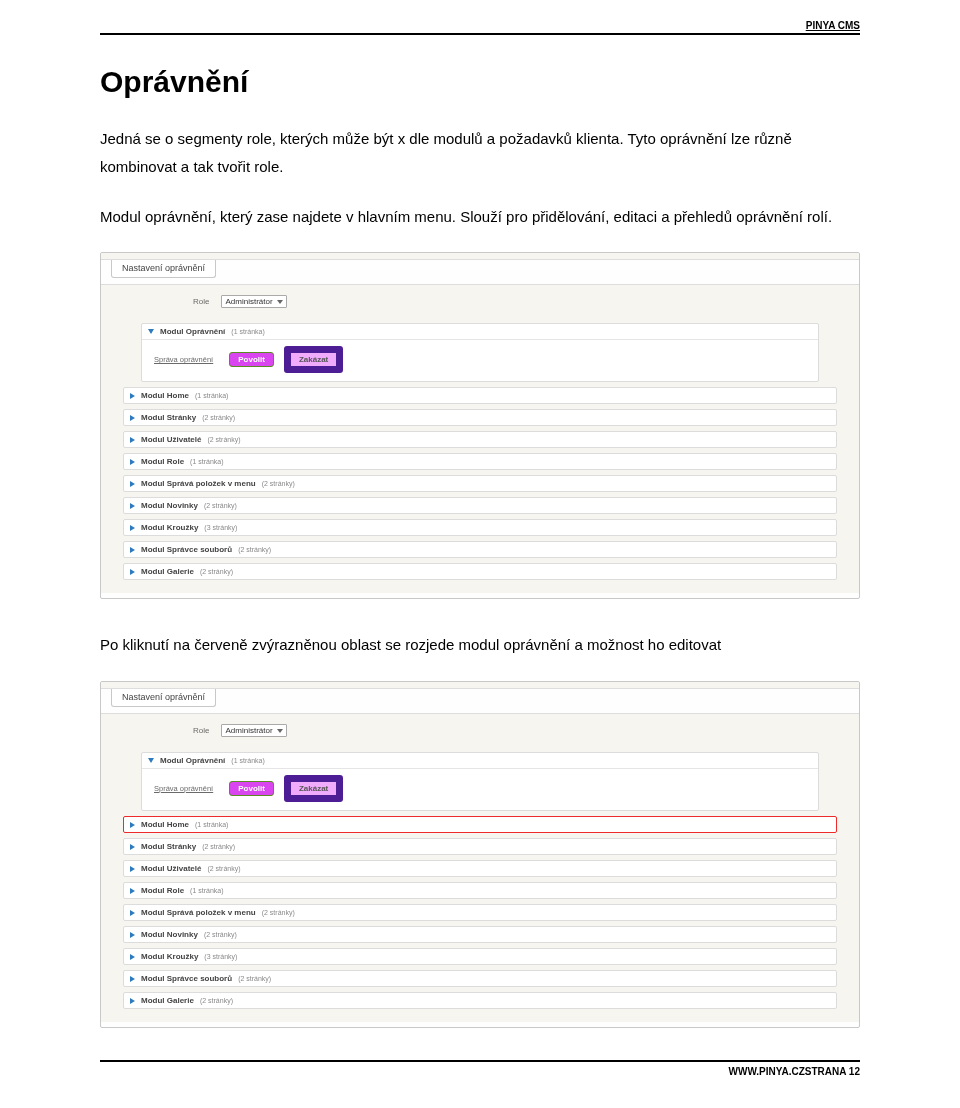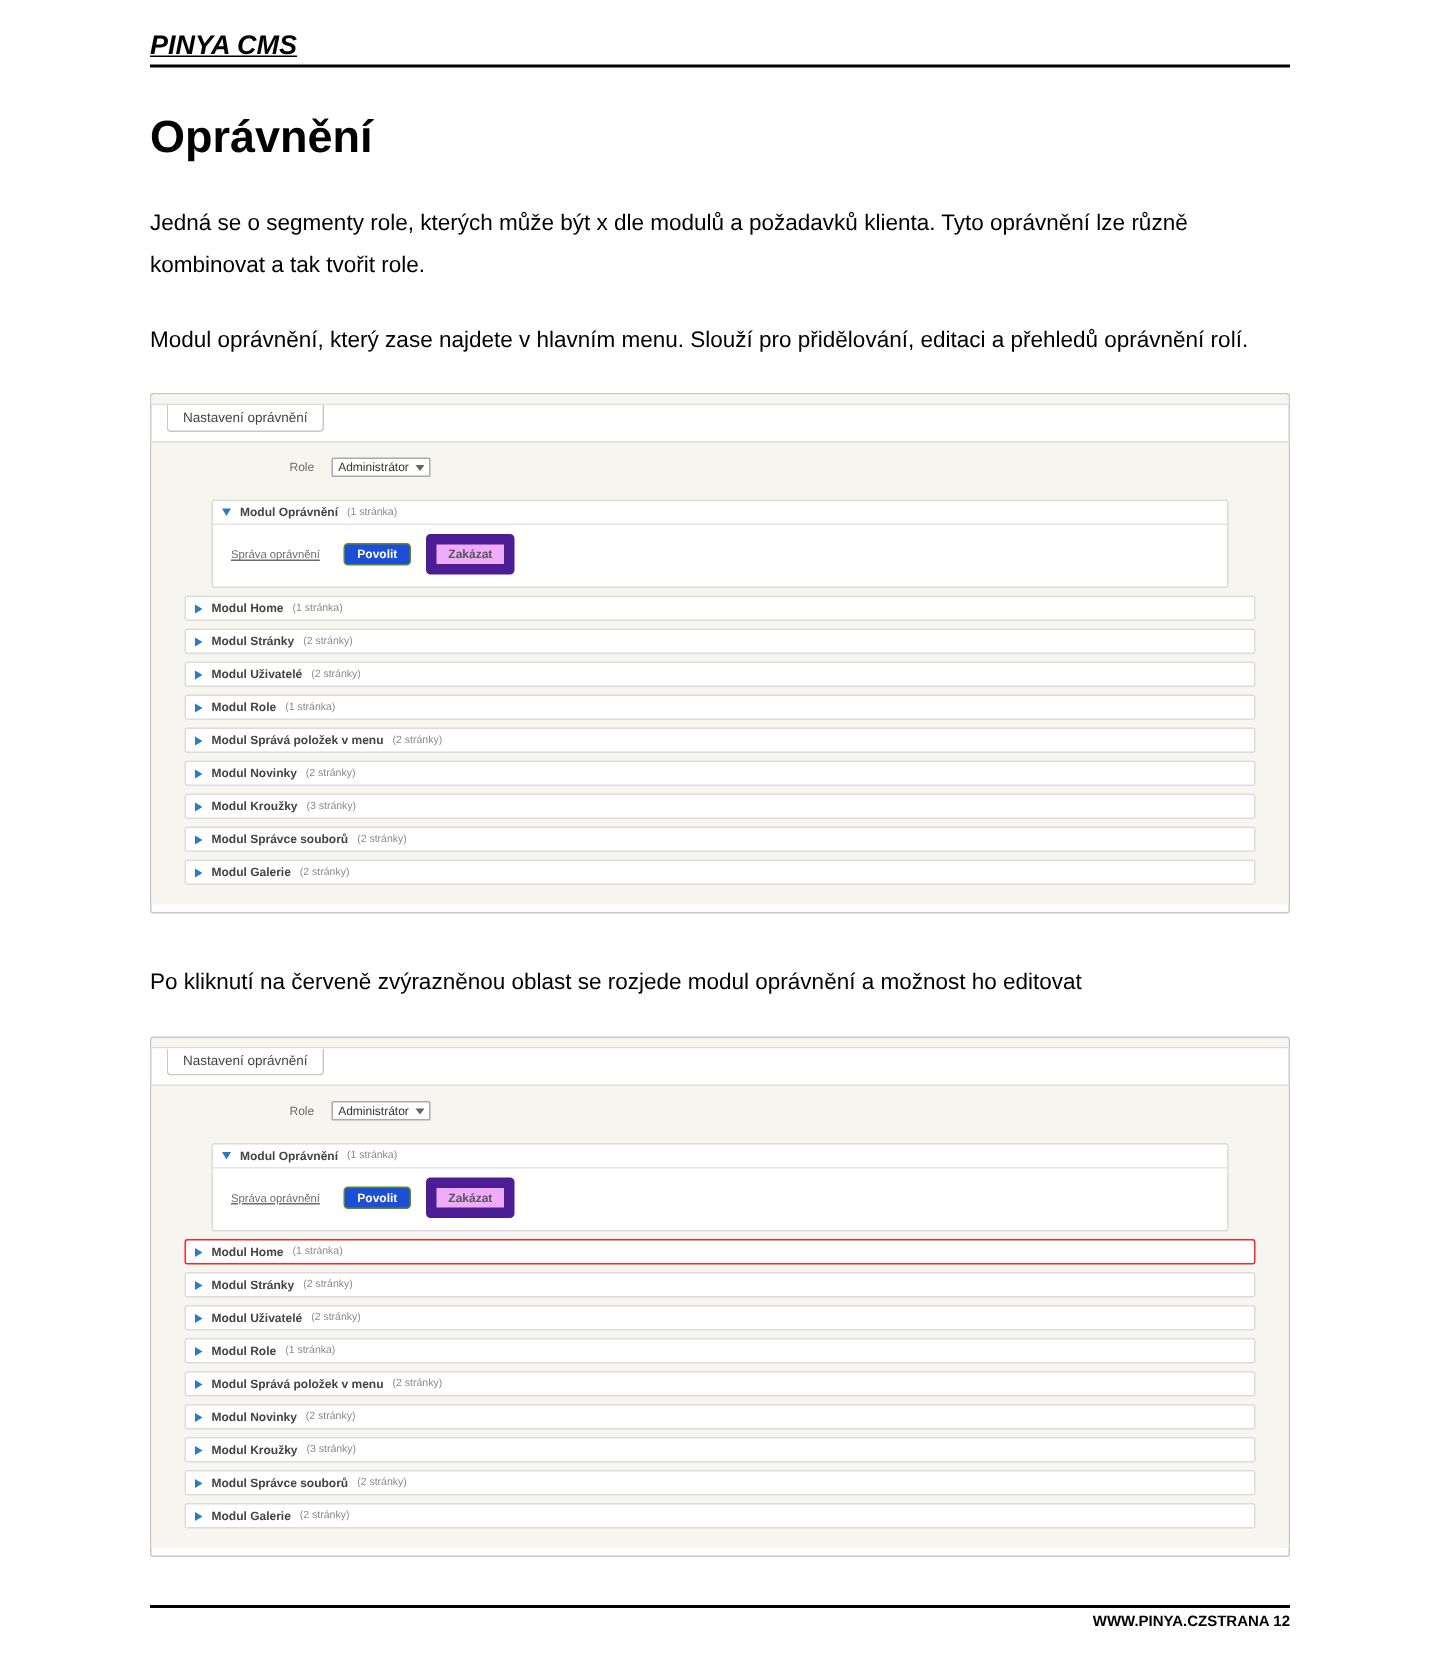--- a/index.html
+++ b/index.html
@@ -1,17 +1,17 @@
 <!DOCTYPE html>
 <html><head>
 <meta charset="utf-8">
 <style>
   html,body{margin:0;padding:0;background:#fff;font-family:Arial,Helvetica,sans-serif;color:#000;}
   .page{width:960px;margin:0 auto;padding:20px 100px 30px 100px;box-sizing:border-box;position:relative;min-height:1108px;}
-  .header-brand{font-weight:bold;font-size:18px;text-decoration:underline;margin-bottom:2px;font-style:italic;}
+  .header-brand{text-align:right;font-weight:bold;font-size:10px;text-decoration:underline;margin-bottom:2px;}
   .header-rule{border-top:2px solid #000;margin-bottom:30px;}
   h1{font-size:30px;font-weight:bold;margin:0 0 26px 0;}
   p.body{font-size:15px;line-height:1.85;margin:0 0 22px 0;}
   
   .shot{border:1px solid #c8c8c8;border-radius:2px;background:#fefefe;margin:8px 0 32px 0;font-size:8px;color:#5f5f5f;}
   .shot-top{background:#f7f5ef;height:6px;border-bottom:1px solid #ddd;border-radius:2px 2px 0 0;}
   .tab-wrap{padding:0 0 0 10px;}
   .tab{display:inline-block;background:#fff;border:1px solid #c8c8c8;border-top:none;border-radius:0 0 3px 3px;padding:3px 10px 4px 10px;font-size:9px;color:#444;}
   .shot-body{background:#f7f5ef;border-top:1px solid #ddd;margin-top:6px;padding:4px 22px 8px 22px;}
   .rolewrap{display:flex;align-items:center;gap:12px;padding:6px 0 10px 70px;}
@@ -22,21 +22,21 @@
   .accrow.highlight{border:1px solid #ef2a2a;}
   .arrow{width:0;height:0;border-top:3px solid transparent;border-bottom:3px solid transparent;border-left:5px solid #2d7abf;}
   .arrow.down{border:none;width:0;height:0;border-left:3px solid transparent;border-right:3px solid transparent;border-top:5px solid #2d7abf;}
   .mod-title{font-weight:bold;font-size:8px;color:#444;white-space:nowrap;}
   .mod-count{font-size:7px;color:#8a8a8a;}
   .expanded{background:#fff;border:1px solid #dcdcdc;border-radius:2px;padding:0;margin:5px 18px;}
   .expanded-head{display:flex;align-items:center;gap:6px;padding:3px 6px;}
   .expanded-body{border-top:1px solid #e5e5e5;padding:6px 6px 8px 6px;display:flex;align-items:center;gap:10px;}
   .sub-label{font-size:7.5px;color:#6a6a6a;margin-left:6px;margin-right:6px;text-decoration:underline;}
   .pill{display:inline-block;font-size:8px;color:#fff;padding:2px 8px;border-radius:3px;font-weight:bold;}
-  .pill.allow{background:#1d4ed8;border:1px solid #5a8c23;}
+  .pill.allow{background:#d946ef;border:1px solid #5a8c23;}
   .pill.deny{background:#f0abfc;color:#555;border:7px solid #4c1d95;font-weight:bold;}
   .shot-shadow{height:5px;}
 
   
   .footer-rule{margin-top:18px;border-top:2px solid #000;}
   .footer{display:flex;justify-content:flex-end;font-weight:bold;font-size:10px;margin-top:4px;}
 </style>
 </head>
 <body>
 

